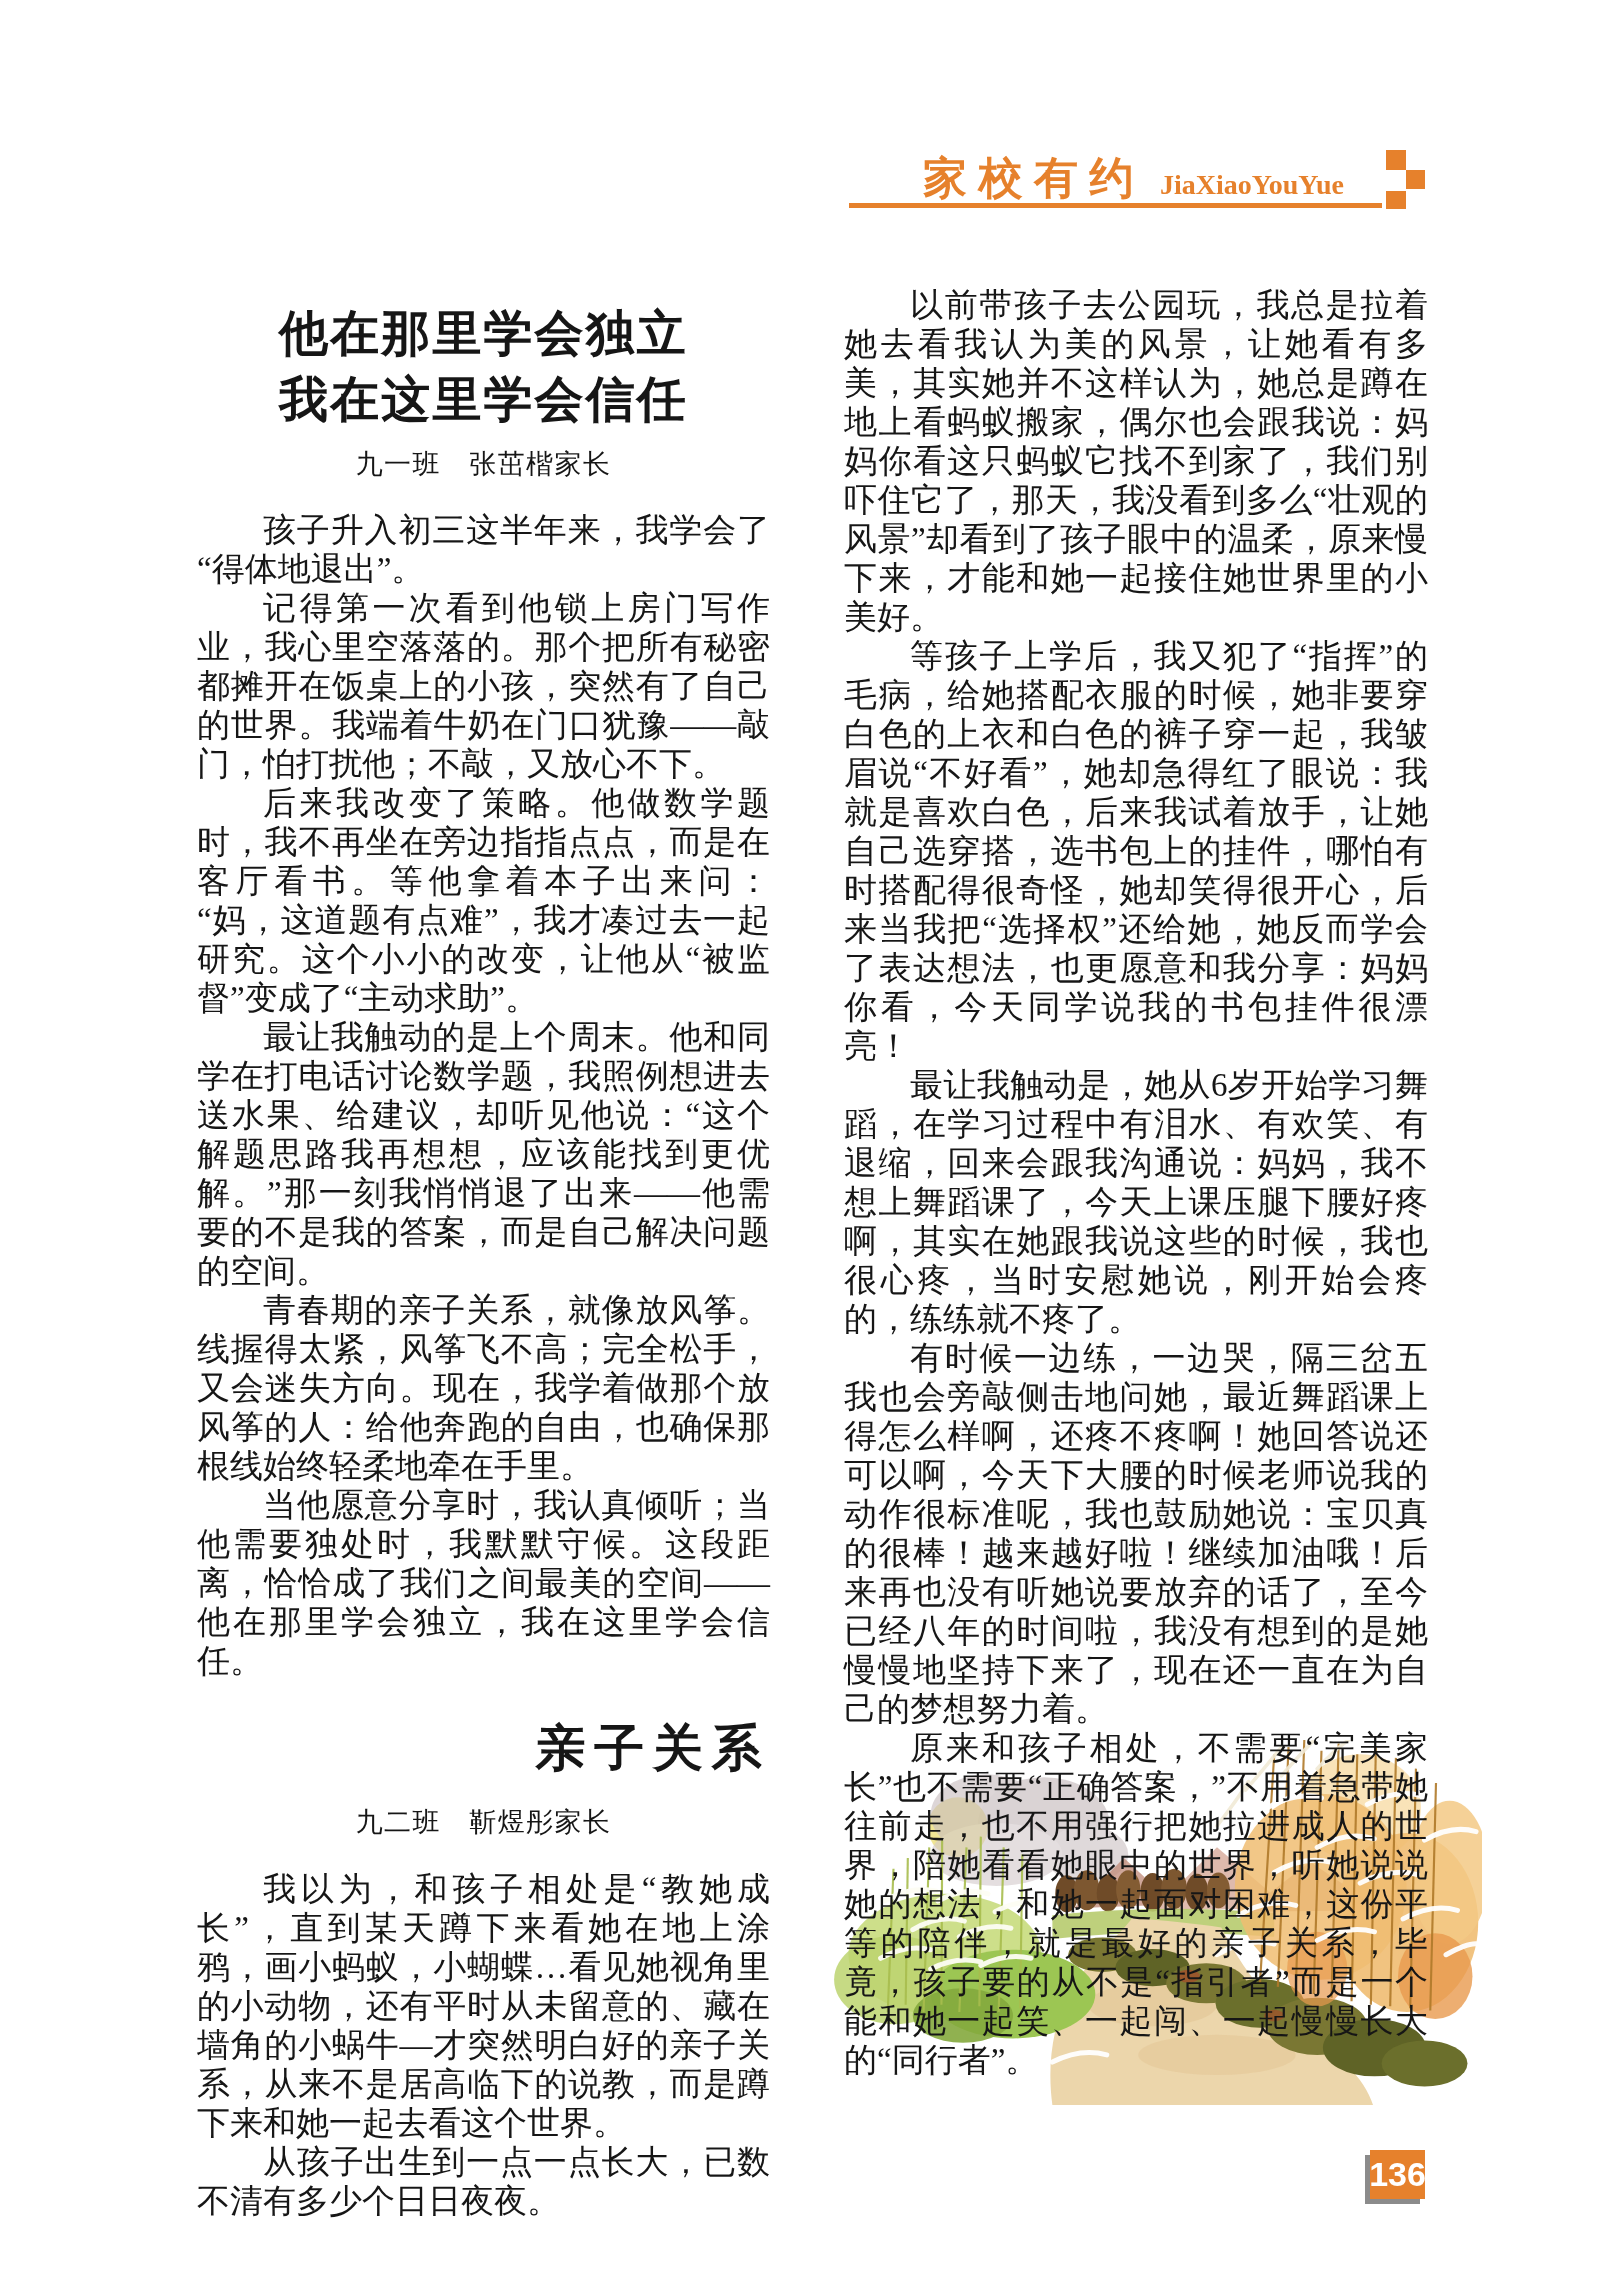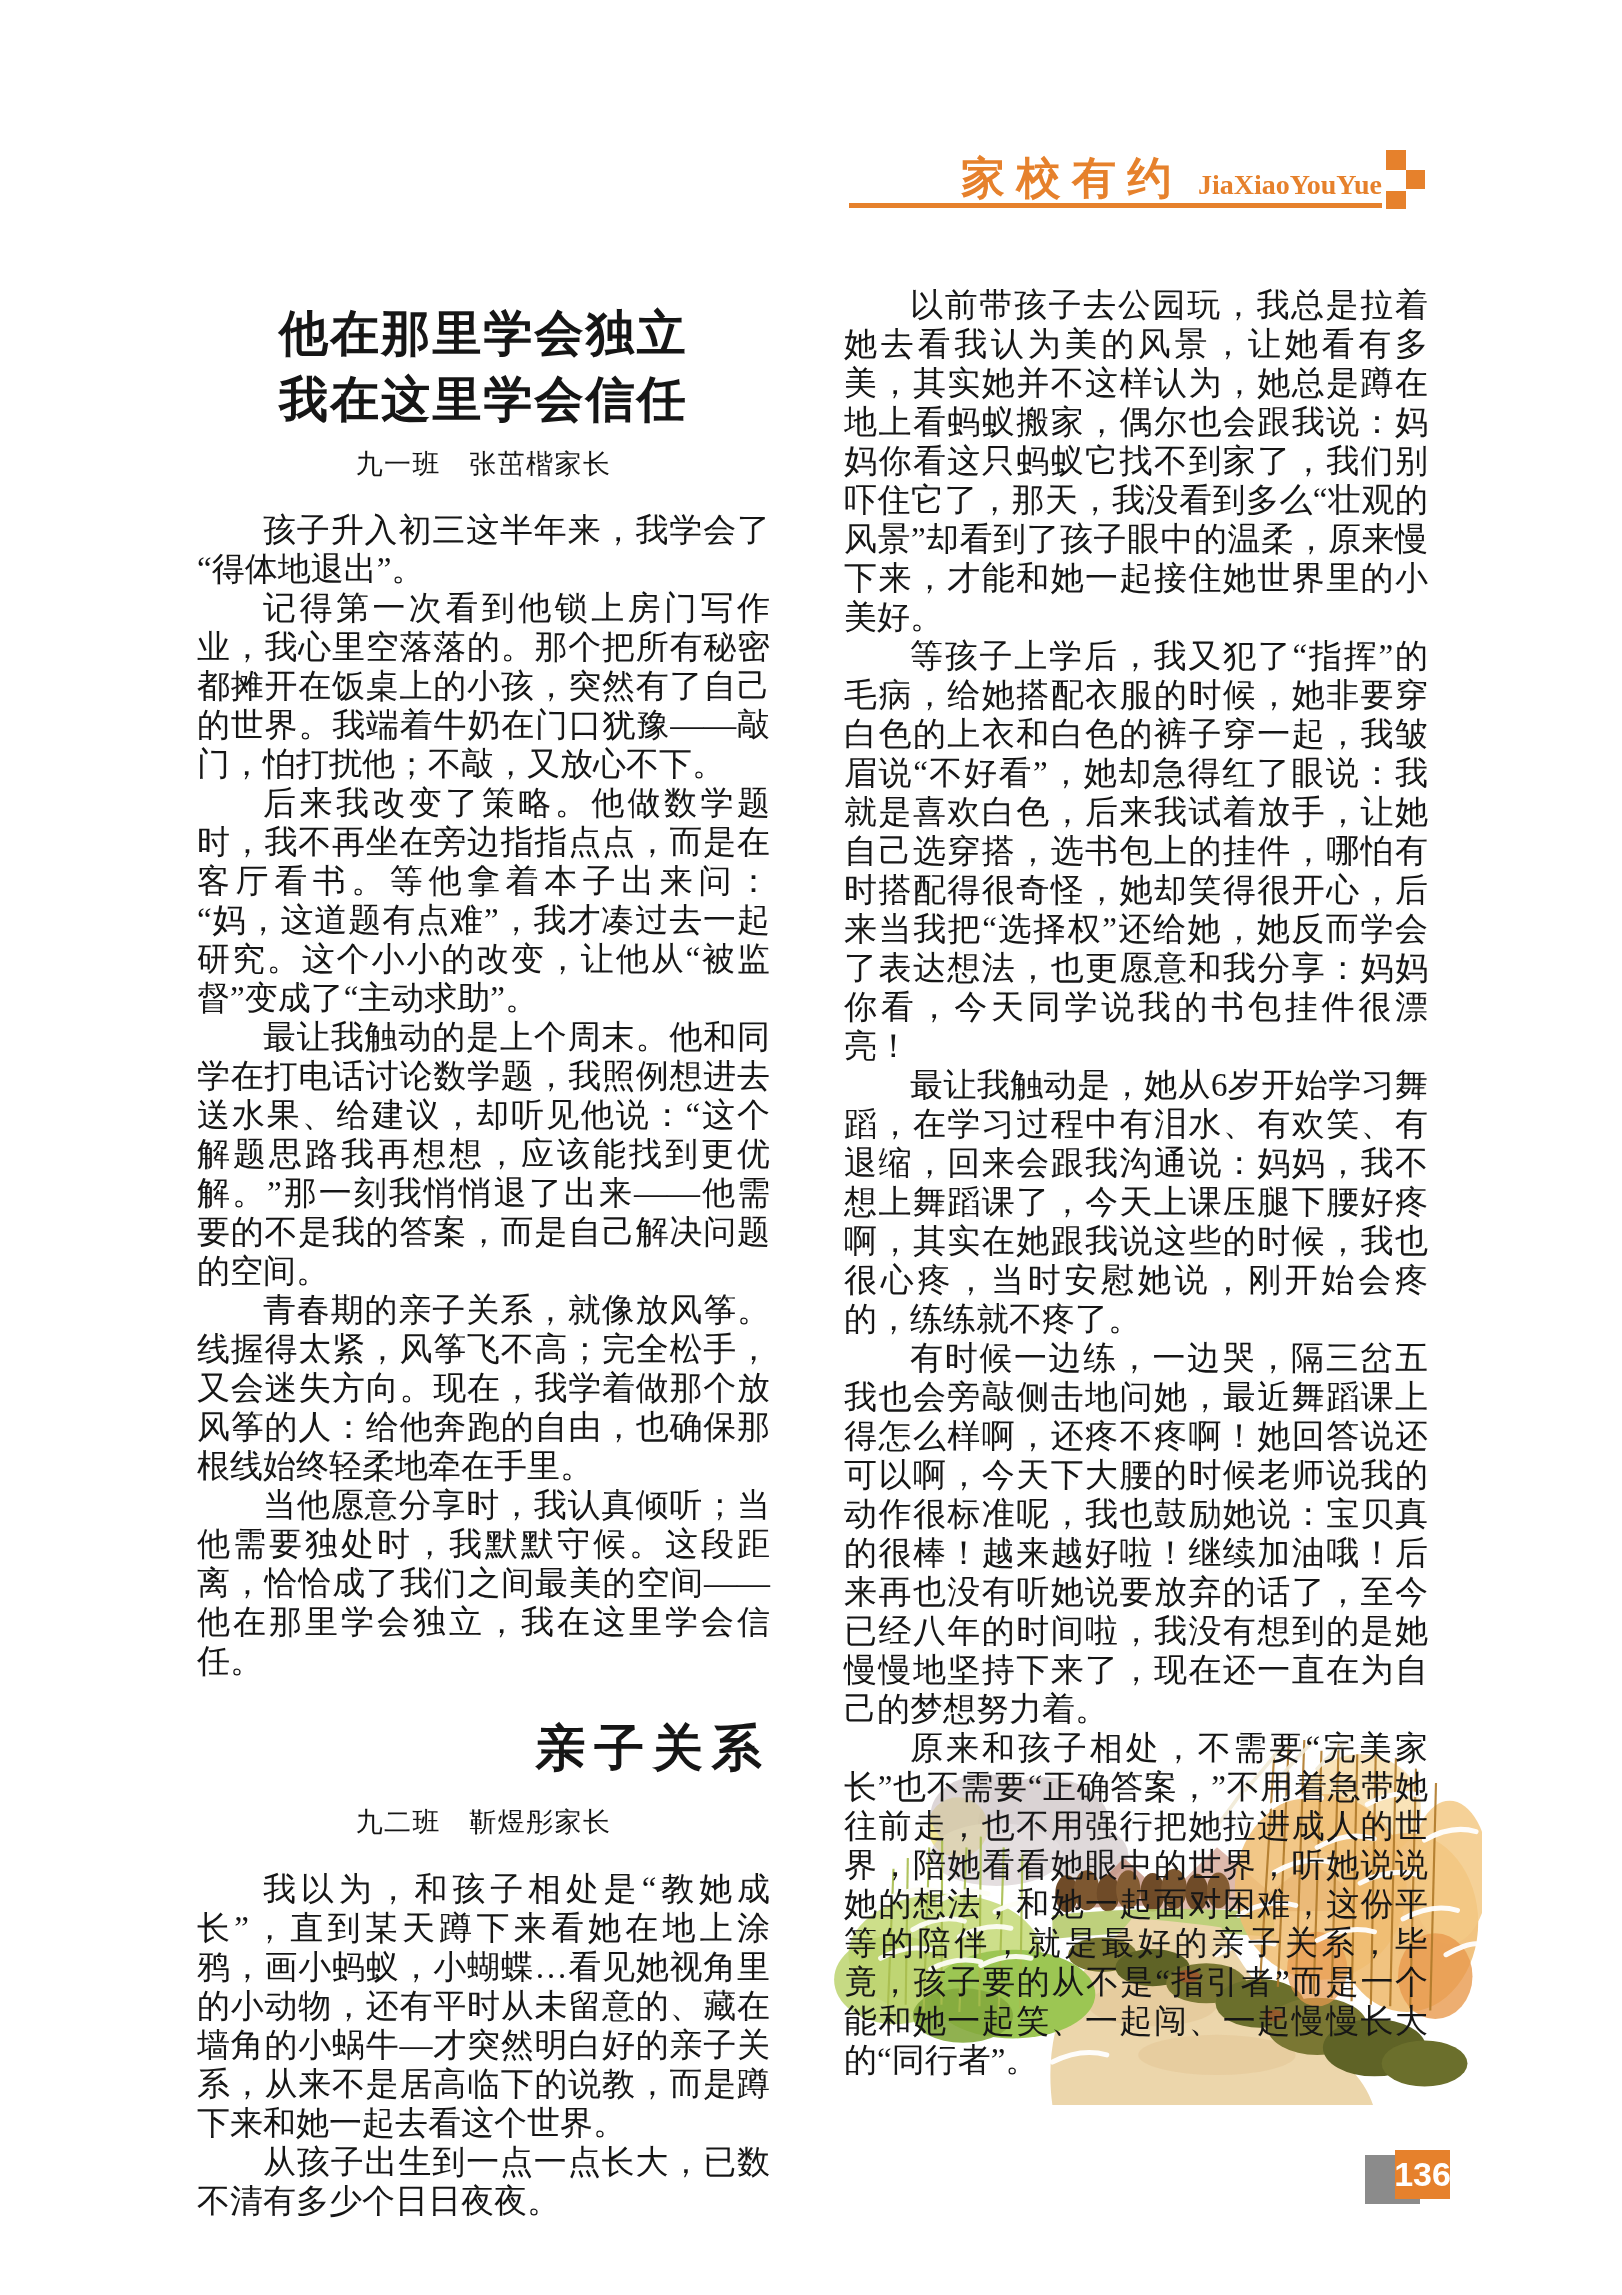--- a/index.html
+++ b/index.html
@@ -4,21 +4,21 @@
 <style>
   :root{ --accent:#E6812C; --ink:#161616; }
   *{ box-sizing:border-box; }
   html,body{ margin:0; padding:0; background:#ffffff; }
   .page{
     position:relative; width:1623px; height:2295px; background:#ffffff;
     overflow:hidden; font-family:"Liberation Serif", serif; color:var(--ink);
   }
   
   .header-row{
-    position:absolute; left:849px; top:140px; width:533px; height:60px;
+    position:absolute; left:811px; top:140px; width:533px; height:60px;
     display:flex; align-items:flex-end; justify-content:flex-end;
   }
   .header-title{
     font-family:"Liberation Sans", sans-serif; font-weight:bold;
     font-size:44px; letter-spacing:11.5px; color:var(--accent); line-height:1;
   }
   .header-subtitle{
     font-family:Liberation Serif, serif; font-weight:bold;
     font-size:28px; color:var(--accent); line-height:1; margin-left:15px;
     letter-spacing:0px; padding-bottom:1.4px;
@@ -53,21 +53,21 @@
 
   
   .illustration{ position:absolute; left:816px; top:1740px; width:666px; height:365px; z-index:1; }
 
   
   .page-num-wrap{ position:absolute; left:1370px; top:2150px; width:55px; height:49px; z-index:3; }
   .page-num-shadow{ position:absolute; left:-5px; top:5px; width:55px; height:49px; background:#8b8b8b; }
   .page-num-box{
     position:absolute; left:0; top:0; width:55px; height:49px; background:var(--accent);
     display:flex; align-items:center; justify-content:center;
-    font-family:"Liberation Sans", sans-serif; font-weight:bold; font-size:34px; color:#ffffff;margin-left:25px;
+    font-family:"Liberation Sans", sans-serif; font-weight:bold; font-size:34px; color:#ffffff;
   }
 </style>
 </head>
 <body>
 
 <div class="page">
 
   <div>
     <div class="header-row">
       <span class="header-title">家校有约</span>

